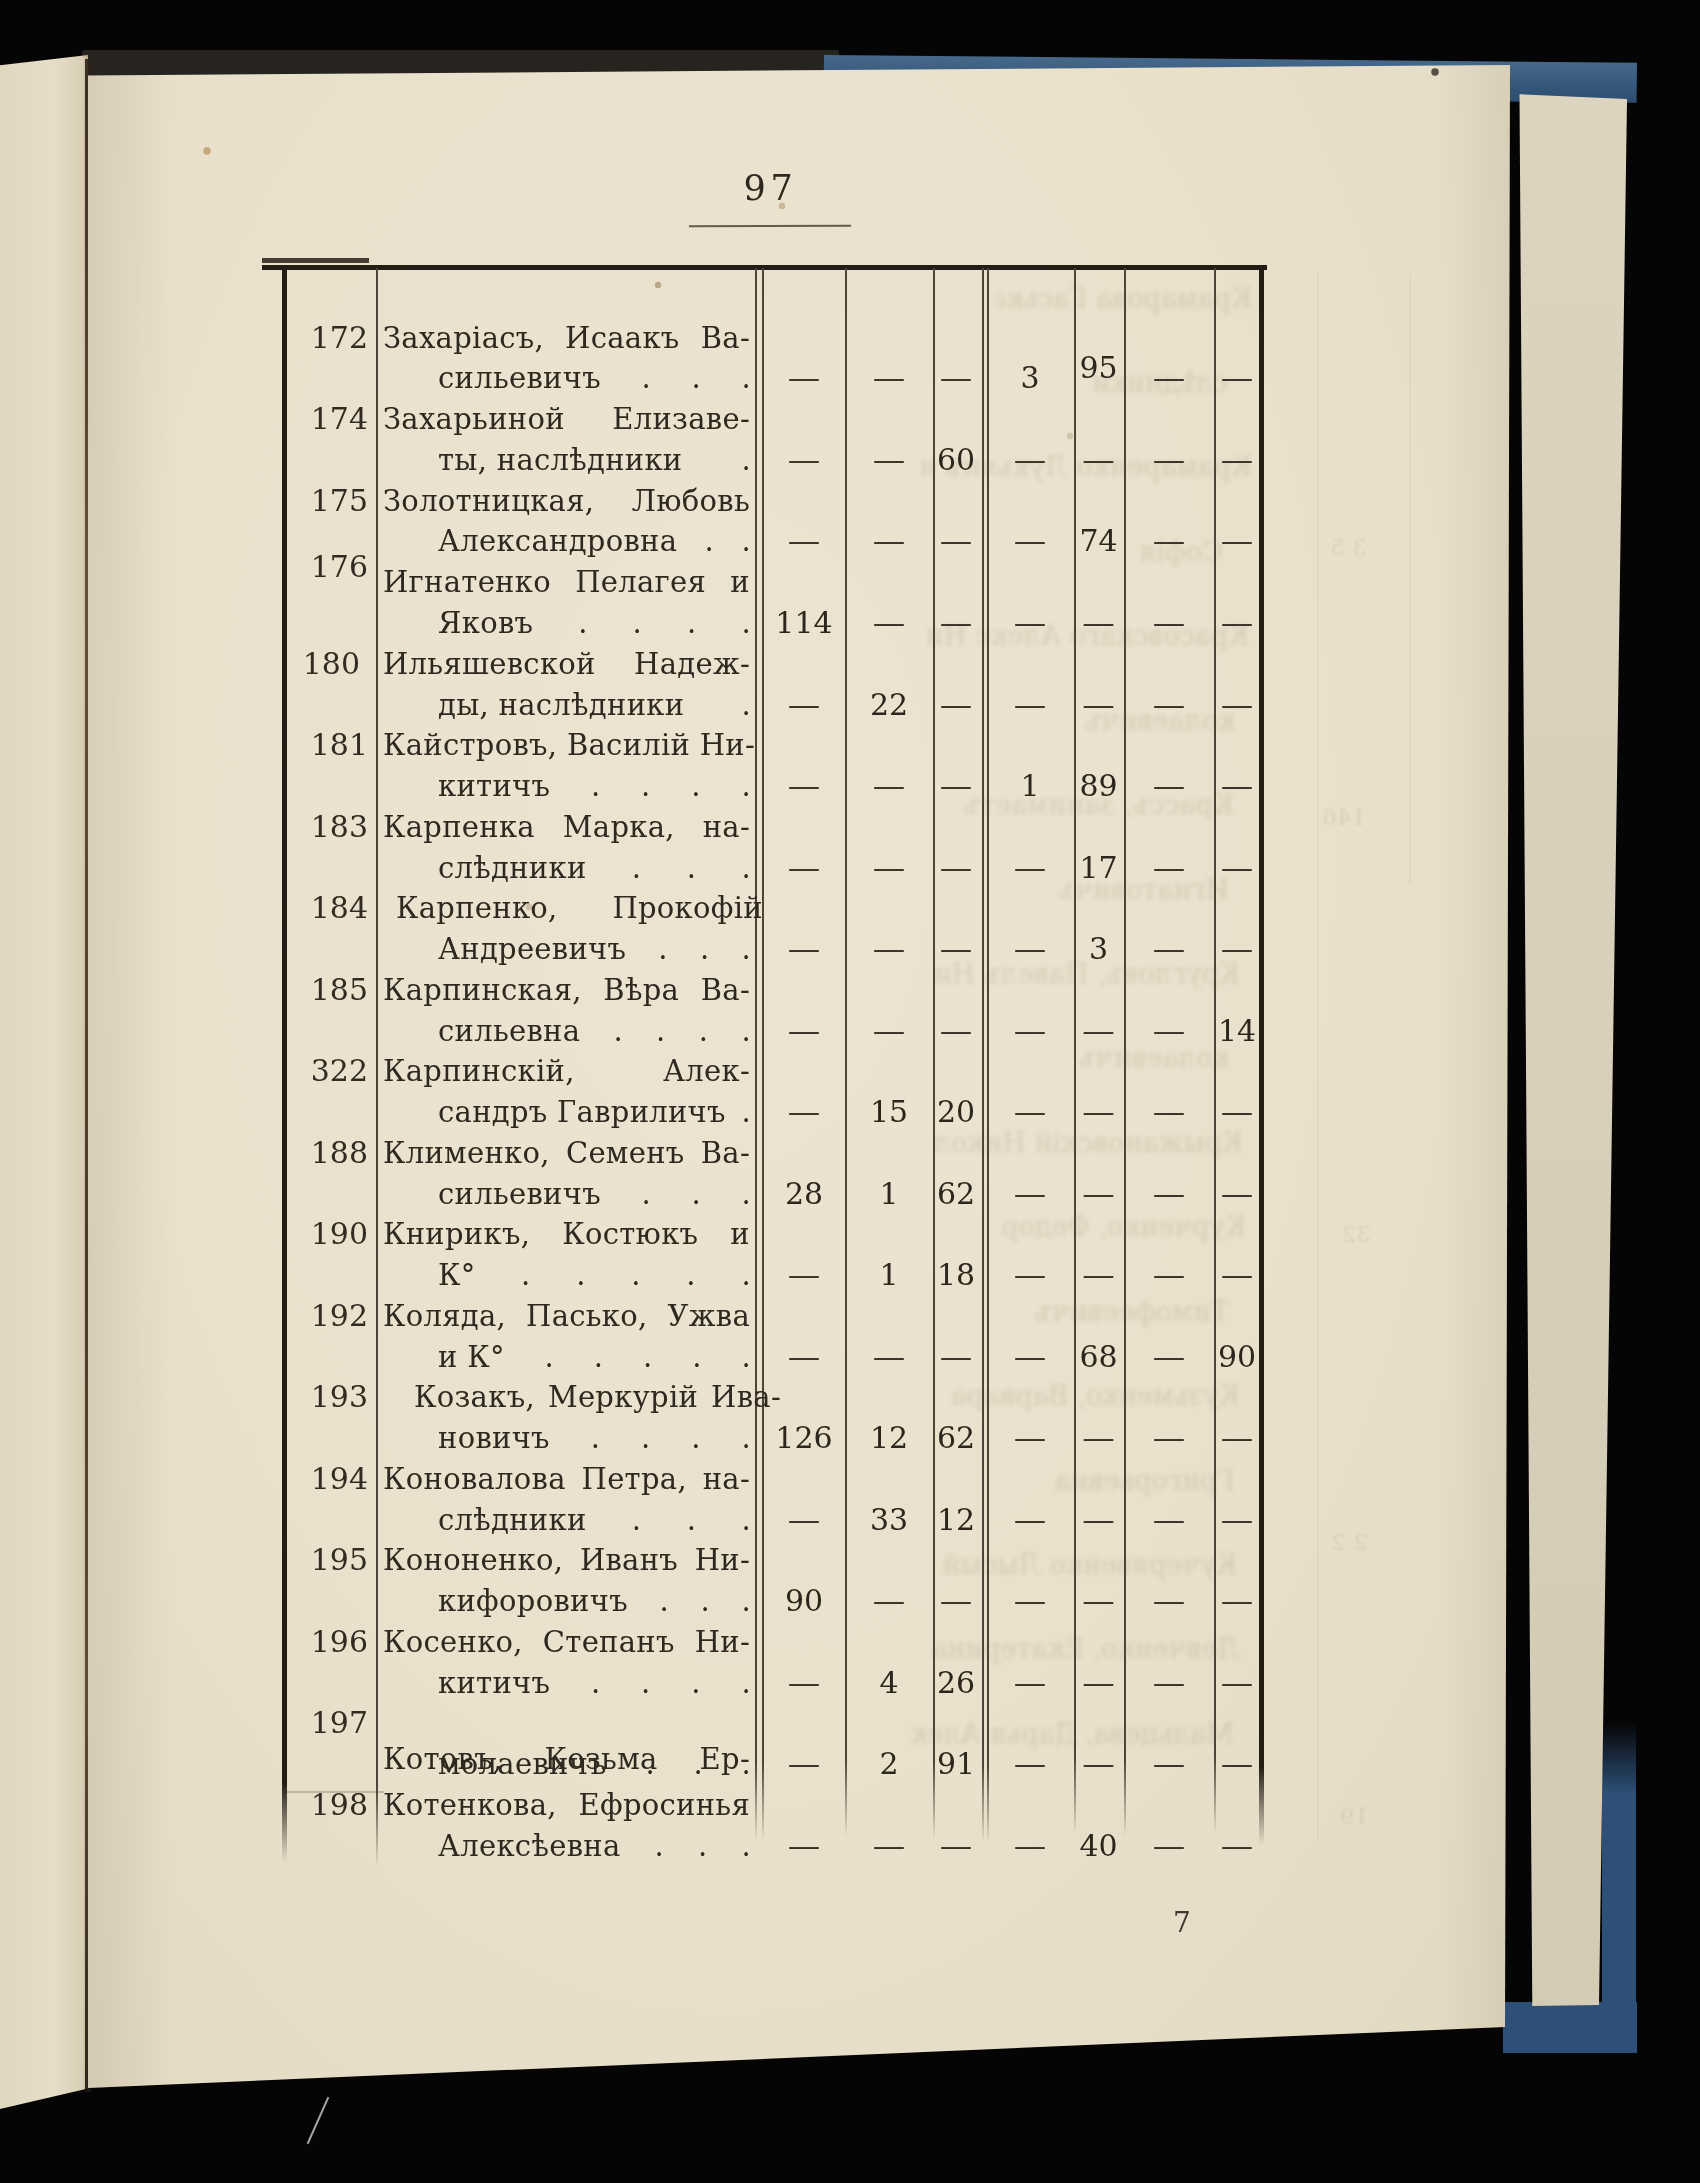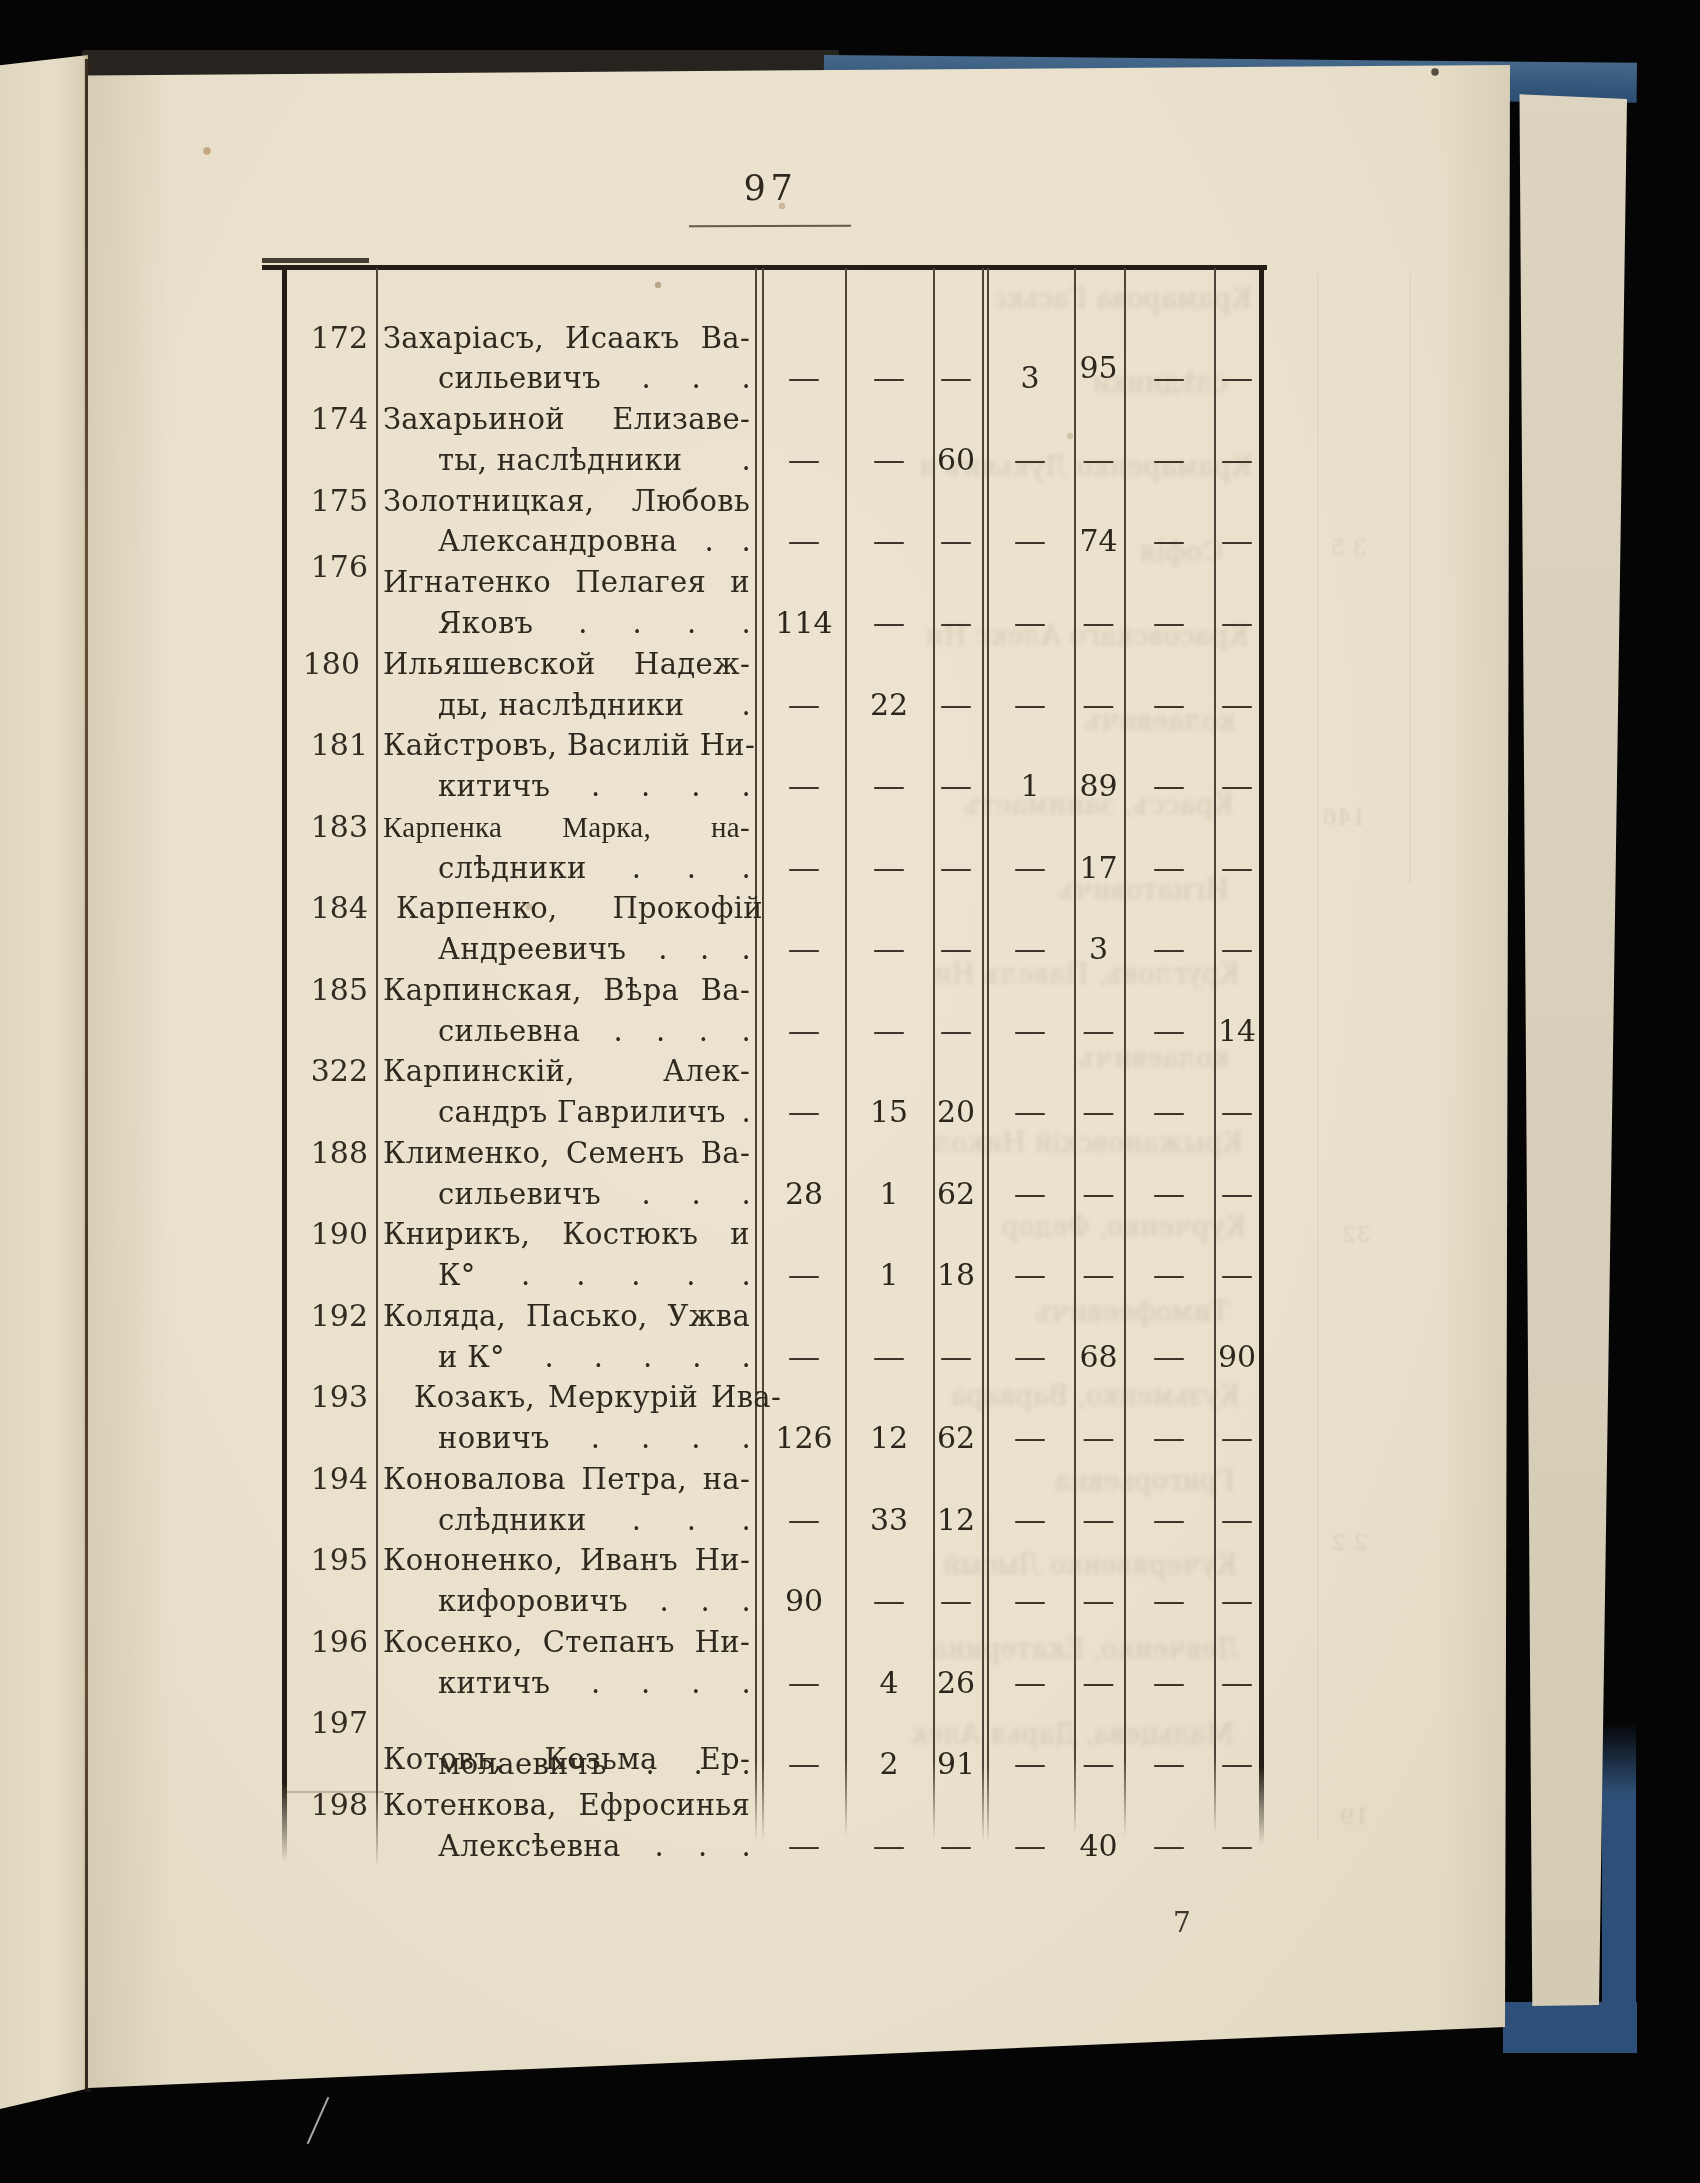--- a/index.html
+++ b/index.html
@@ -208,21 +208,21 @@
         <span>.</span>
       </div>
       <div class="celld" style="left: 763px; top: 765px; width: 82px; height: 42px; line-height: 42px;">—</div>
       <div class="celld" style="left: 848px; top: 765px; width: 82px; height: 42px; line-height: 42px;">—</div>
       <div class="celld" style="left: 934px; top: 765px; width: 44px; height: 42px; line-height: 42px;">—</div>
       <div class="cellv" style="left: 989px; top: 765px; width: 82px; height: 42px; line-height: 42px;">1</div>
       <div class="cellv" style="left: 1075px; top: 765px; width: 47px; height: 42px; line-height: 42px;">89</div>
       <div class="celld" style="left: 1127px; top: 765px; width: 84px; height: 42px; line-height: 42px;">—</div>
       <div class="celld" style="left: 1216px; top: 765px; width: 42px; height: 42px; line-height: 42px;">—</div>
       <div class="row-no" style="left: 274px; top: 806px; width: 94px; height: 42px; line-height: 42px;">183</div>
-      <div class="l1" style="left: 383px; top: 806px; width: 367px; height: 42px; line-height: 42px; font-family: Liberation Serif, serif;">Карпенка Марка, на-</div>
+      <div class="l1" style="left: 383px; top: 806px; width: 367px; height: 42px; line-height: 42px;">Карпенка Марка, на-</div>
       <div class="l2" style="left: 438px; top: 847px; width: 313px; height: 42px;">
         <span>слѣдники</span>
         <span>.</span>
         <span>.</span>
         <span>.</span>
       </div>
       <div class="celld" style="left: 763px; top: 847px; width: 82px; height: 42px; line-height: 42px;">—</div>
       <div class="celld" style="left: 848px; top: 847px; width: 82px; height: 42px; line-height: 42px;">—</div>
       <div class="celld" style="left: 934px; top: 847px; width: 44px; height: 42px; line-height: 42px;">—</div>
       <div class="celld" style="left: 989px; top: 847px; width: 82px; height: 42px; line-height: 42px;">—</div>

